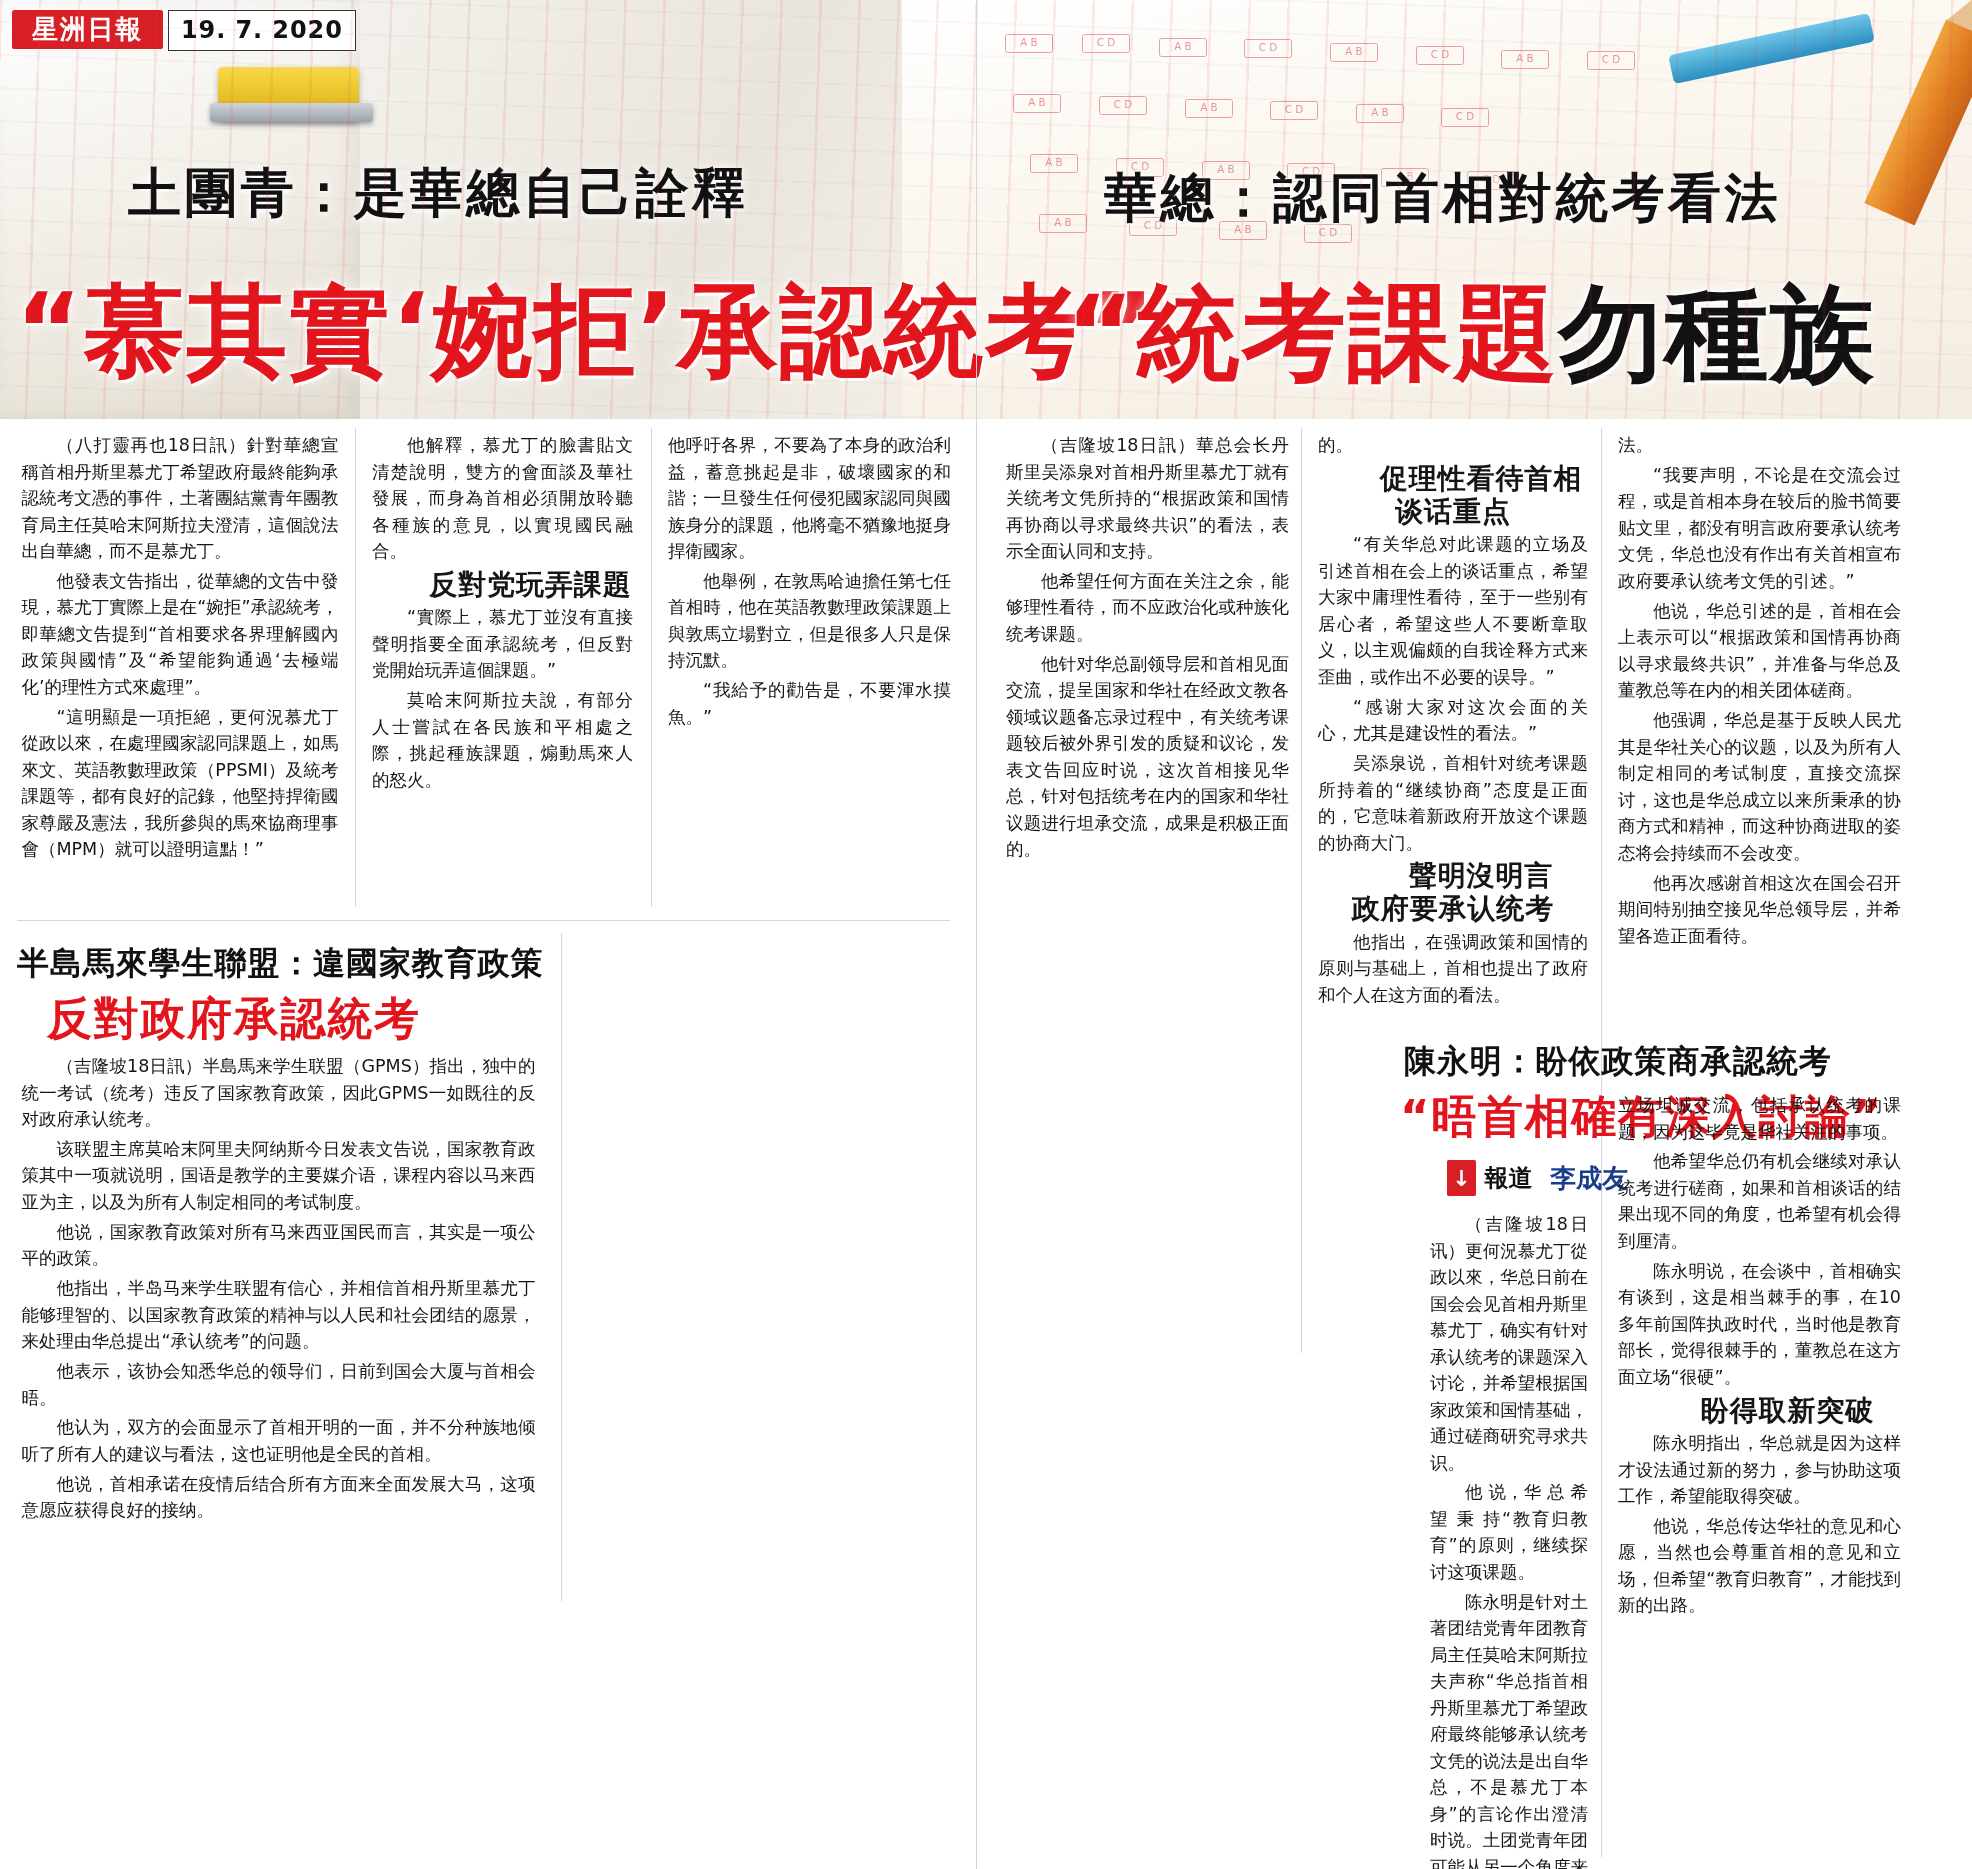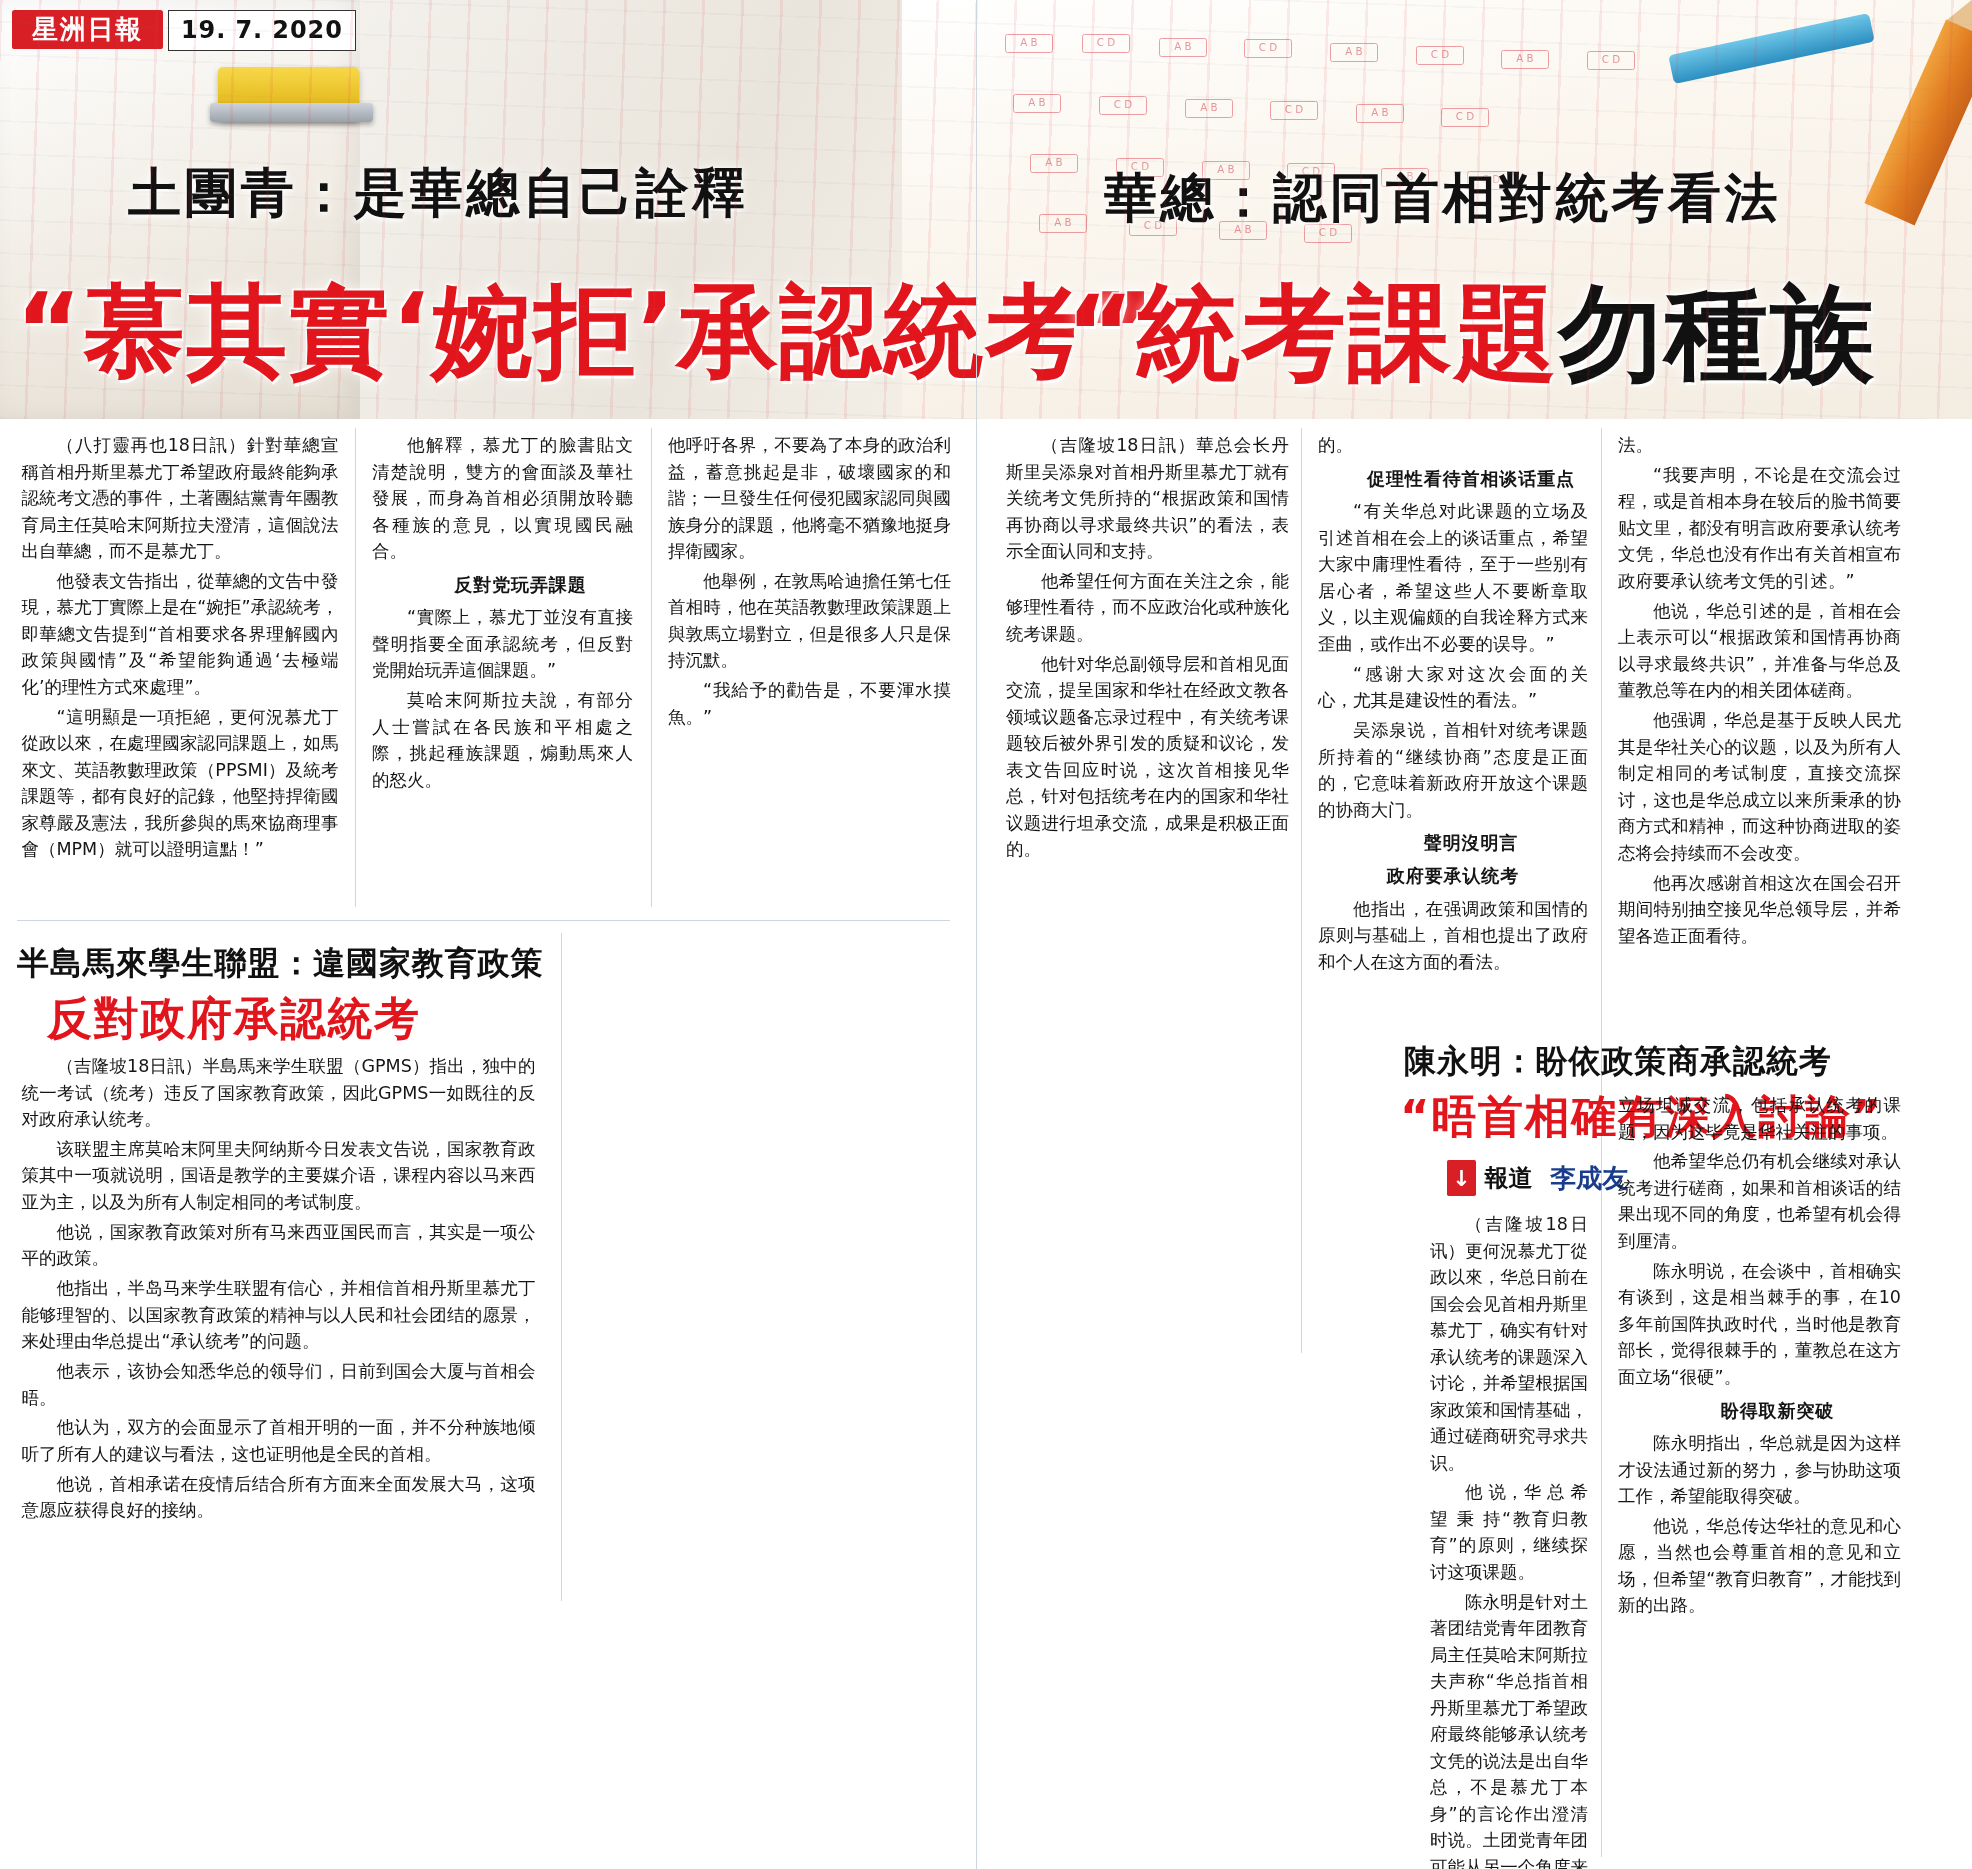--- a/index.html
+++ b/index.html
@@ -91,21 +91,21 @@
   #main-left{left:15.4px;top:265px;font-size:101px;}
   #kicker-right{left:1104px;top:163px;font-size:53px;}
   #main-right{left:1066px;top:265px;font-size:104px;}
   #main-right .blk{color:#111;}
 
   
   .col{position:absolute;font-size:17.5px;line-height:26.5px;color:#151515;text-align:justify;}
   .col p{margin:0 0 3.4px 0;text-indent:2em;}
   .col p.noind{text-indent:0;}
   .sub{
-    font-weight:bold;font-size:18px;line-height:33px;text-align:center;margin:10.3px 0 6.8px;text-indent:0;
+    font-weight:bold;font-size:28px;line-height:33px;text-align:center;margin:10.3px 0 6.8px;text-indent:0;
     letter-spacing:0.9px;
   }
   .rule-v{position:absolute;width:0.9px;background:#cfd6dd;}
   .rule-h{position:absolute;height:0.9px;background:#cfd6dd;}
 
   
   .sec-kicker{position:absolute;font-size:32px;font-weight:bold;color:#111;letter-spacing:0.9px;}
   .sec-main{position:absolute;font-size:45px;font-weight:bold;color:#e2151c;letter-spacing:1.7px;}
 
   .byline{position:absolute;display:flex;align-items:center;gap:8.6px;}

